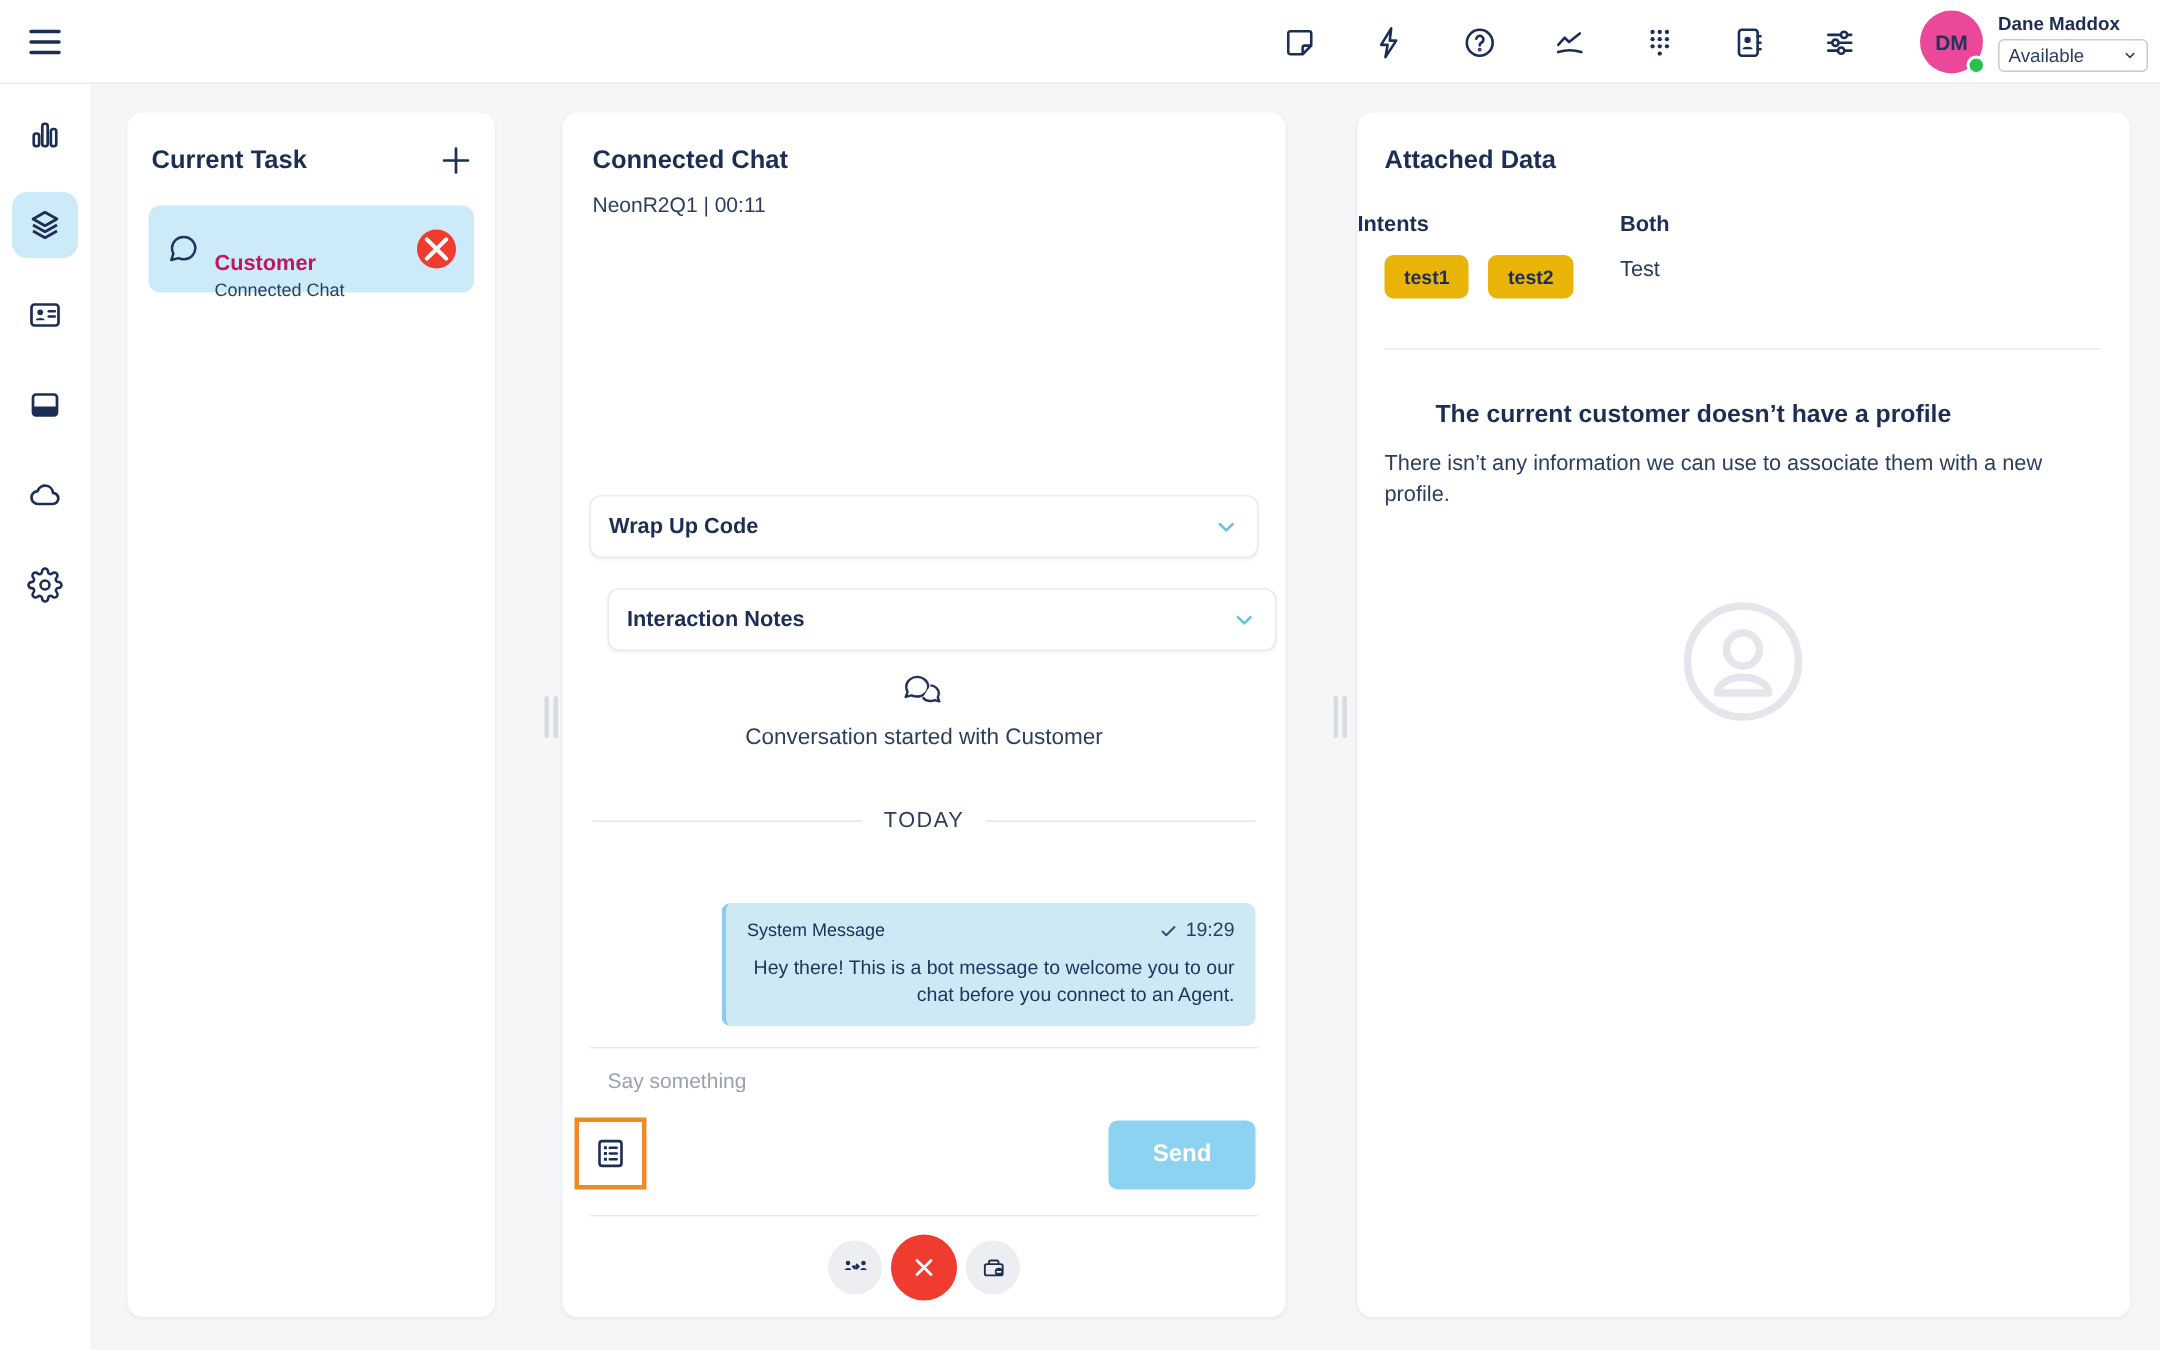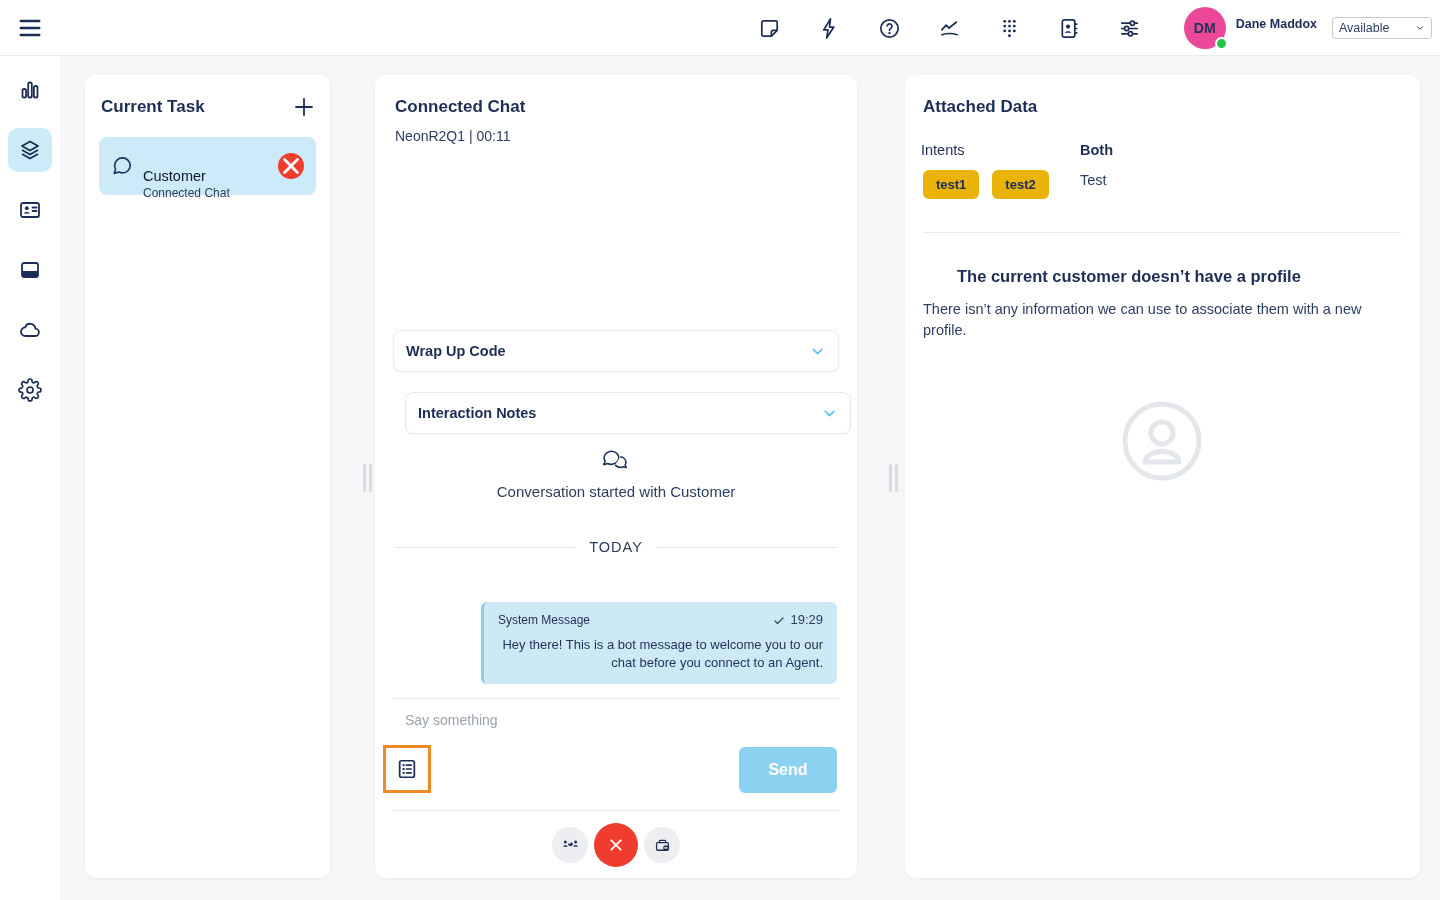--- a/index.html
+++ b/index.html
@@ -24,21 +24,21 @@
     display:flex; align-items:center; gap:20px;
   }
   .tb-icon { width:40px; height:40px; display:flex; align-items:center; justify-content:center; cursor:pointer; }
   .tb-icon svg { width:23px; height:23px; }
   .user-block { display:flex; align-items:center; gap:10px; padding-left:14px; }
   .avatar { position:relative; width:42px; height:42px; border-radius:50%;
     background:#ec4899; display:flex; align-items:center; justify-content:center;
     font-weight:bold; font-size:14px; color:#22345c; }
   .status-dot { position:absolute; right:-2px; bottom:-1px; width:13px; height:13px;
     border-radius:50%; background:#27c24c; border:2px solid #ffffff; }
-  .user-meta { display:flex; flex-direction:row; gap:15px; }
+  .user-meta { display:flex; flex-direction:column; gap:3px; }
   .user-name { font-size:12.5px; font-weight:bold; color:#1d2e55; }
   .status-select { display:flex; align-items:center; justify-content:space-between;
     width:100px; height:22px; border:1px solid #c6cbd2; border-radius:4px;
     padding:0 6px; font-size:12.5px; color:#2c3e5f; background:#fff; cursor:pointer; }
 
   
   .rail { position:absolute; left:0; top:56px; width:60px; height:844px; background:#ffffff; z-index:4;
     display:flex; flex-direction:column; align-items:center; padding-top:12px; gap:16px; }
   .rail-item { width:44px; height:44px; border-radius:10px; display:flex; align-items:center;
     justify-content:center; cursor:pointer; }
@@ -51,21 +51,21 @@
   .panel-title { font-size:17px; font-weight:bold; color:#1d2e55; }
 
   
   .task-panel { left:85px; top:75px; width:245px; height:803px; }
   .task-head { display:flex; align-items:center; justify-content:space-between; padding:20px 14px 0 16px; }
   .plus-btn { width:24px; height:24px; display:flex; align-items:center; justify-content:center; cursor:pointer; }
   .task-card { margin:18px 14px 0 14px; height:58px; background:#cdeaf8; border-radius:8px;
     display:flex; align-items:center; padding:0 12px; gap:10px; cursor:pointer; }
   .task-card svg { width:22px; height:22px; flex:0 0 auto; }
   .task-texts { flex:1; display:flex; flex-direction:column; gap:2px; }
-  .task-name { font-size:14.5px; font-weight:normal; color:#0f172a;margin-top:35px; }
+  .task-name { font-size:14.5px; font-weight:bold; color:#be185d;margin-top:35px; }
   .task-type { font-size:12px; color:#2c3e5f; }
   .close-circle { width:26px; height:26px; border-radius:50%; background:#f03c2e;
     display:flex; align-items:center; justify-content:center; cursor:pointer; flex:0 0 auto; }
 
   
   .chat-panel { left:375px; top:75px; width:482px; height:803px; }
   .chat-title { position:absolute; left:20px; top:22px; }
   .chat-sub { position:absolute; left:20px; top:53px; font-size:14px; color:#2c3e5f; }
   .drop-bar { position:absolute; left:18px; width:446px; height:42px; background:#fff;
     border:1px solid #e8eaee; border-radius:8px; box-shadow:0 1px 2px rgba(30,45,80,.05);
@@ -97,21 +97,21 @@
     align-items:center; justify-content:center; gap:6px; }
   .act-circle { width:36px; height:36px; border-radius:50%; background:#eceef1;
     display:flex; align-items:center; justify-content:center; cursor:pointer; }
   .act-circle svg { width:19px; height:19px; }
   .end-circle { width:44px; height:44px; border-radius:50%; background:#f03c2e;
     display:flex; align-items:center; justify-content:center; cursor:pointer; }
 
   
   .data-panel { left:905px; top:75px; width:515px; height:803px; }
   .data-title { position:absolute; left:18px; top:22px; }
-  .intents-label { position:absolute; left:16px; top:67px; font-size:14.5px; font-weight:normal; color:#1d2e55; }
+  .intents-label { position:absolute; left:0; top:67px; font-size:14.5px; font-weight:bold; color:#1d2e55; }
   .both-label { position:absolute; left:175px; top:67px; font-size:14.5px; font-weight:bold; color:#1d2e55; }
   .chips { position:absolute; left:18px; top:95px; display:flex; gap:13px; }
   .chip { background:#eab308; border-radius:6px; padding:7px 13px; font-size:13px;
     font-weight:bold; color:#1d2e55; }
   .both-value { position:absolute; left:175px; top:97px; font-size:14.5px; color:#2c3e5f; }
   .data-div { position:absolute; left:18px; top:157px; width:478px; height:1px; background:#ececef; }
   .noprof-title { position:absolute; left:18px; top:192px; font-size:16.5px; font-weight:bold; color:#1d2e55;margin-left:34px; }
   .noprof-text { position:absolute; left:18px; top:224px; width:474px; font-size:14.5px;
     line-height:1.45; color:#2c3e5f; }
   .big-profile { position:absolute; left:216px; top:325px; width:82px; height:82px; }

